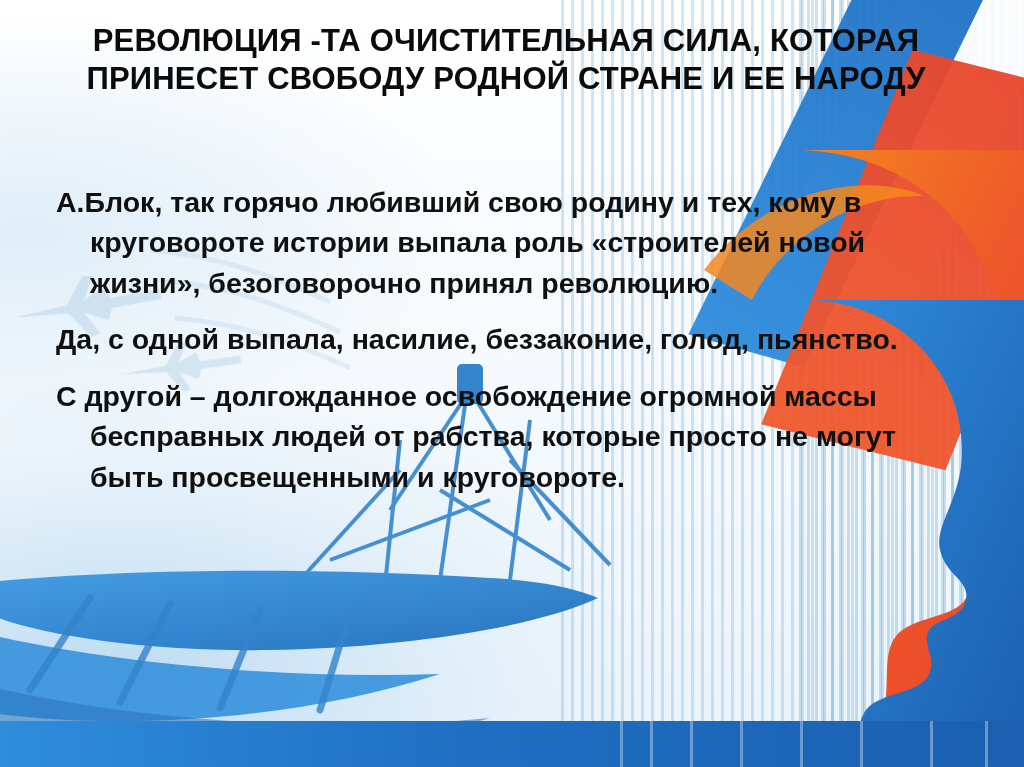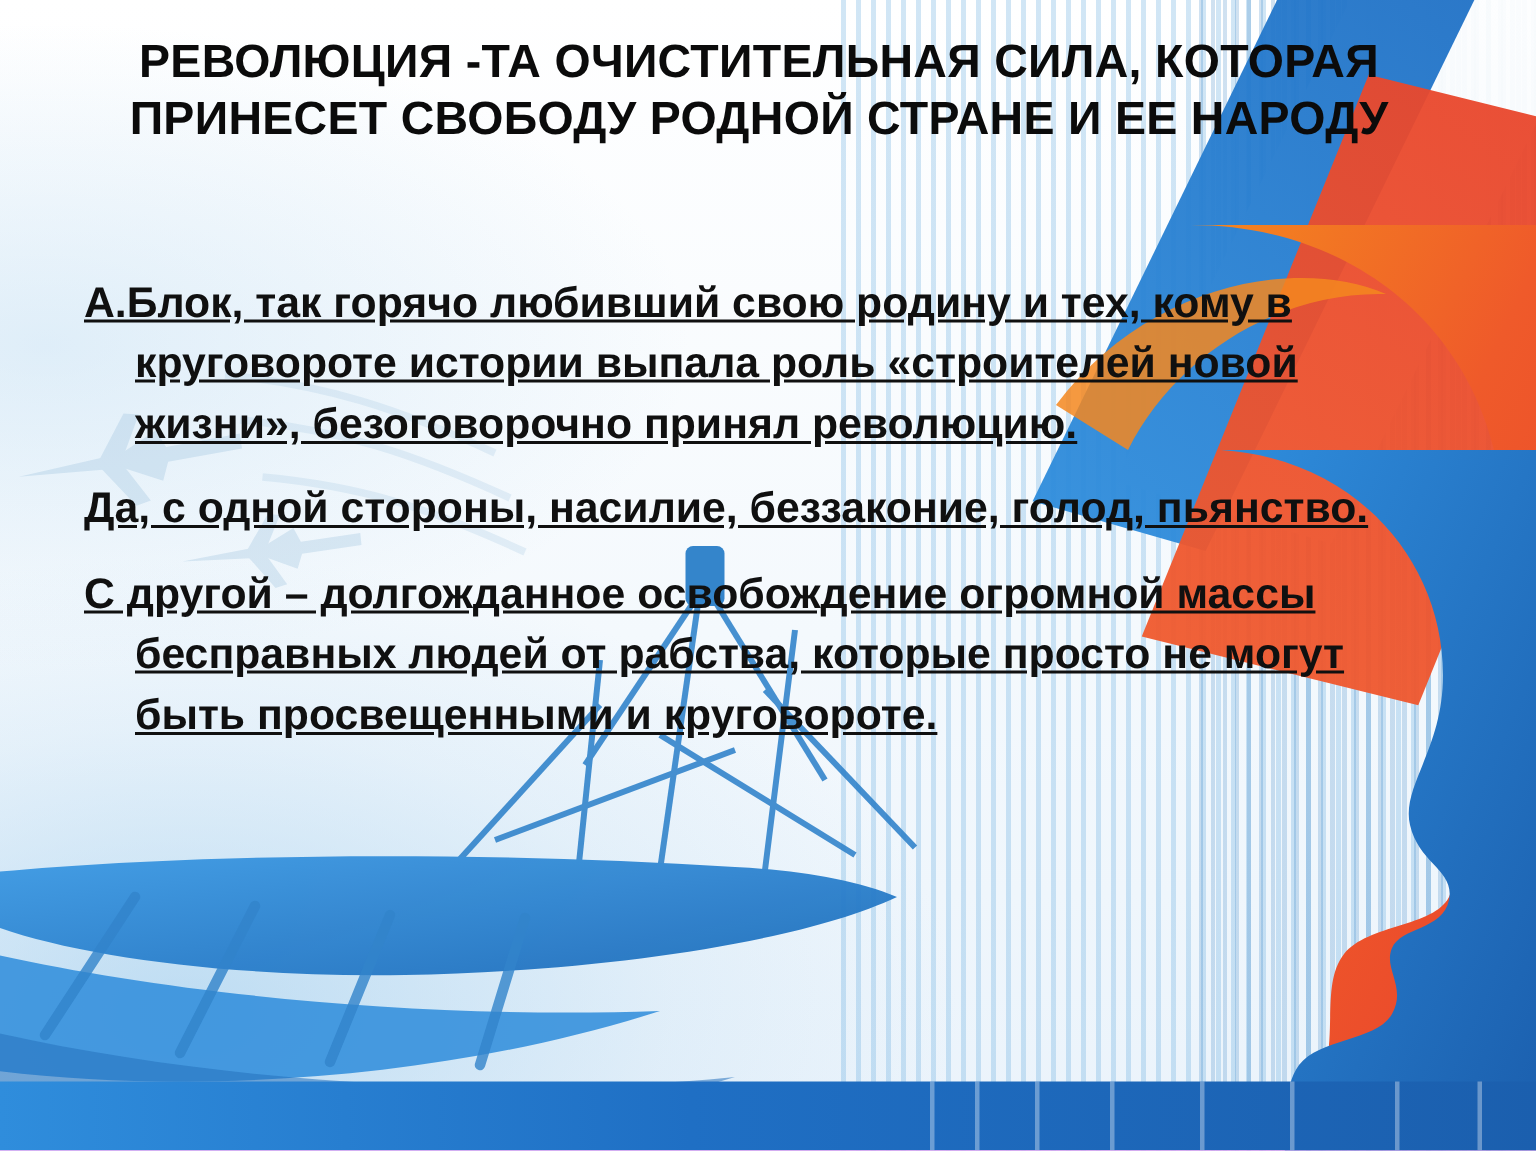--- a/index.html
+++ b/index.html
@@ -5,21 +5,21 @@
   html, body {
     margin: 0;
     padding: 0;
     background: #ffffff;
   }
   #slide {
     position: relative;
     width: 1024px;
     height: 767px;
     overflow: hidden;
-    background: #d946ef;
+    background: #a3a3a3;
     font-family: "Liberation Sans", sans-serif;
   }
 
   
   .bg {
     position: absolute;
     inset: 0;
     overflow: hidden;
   }
   
@@ -158,21 +158,20 @@
     line-height: 1.42;
     color: #101010;
     font-weight: bold;
     margin: 0 0 16px 0;
     text-indent: 0;
     padding-left: 0;
   }
   .para.hang {
     padding-left: 34px;
     text-indent: -34px;
-    text-decoration: underline;
   }
 </style>
 </head>
 <body>
 
 <div id="slide">
 
   <div class="bg">
     <div class="wash"></div>
 
@@ -296,18 +295,18 @@
       <div class="tick" style="left:930px"></div>
       <div class="tick" style="left:985px"></div>
     </div>
   </div>
 
   <div class="content">
     <div class="title">РЕВОЛЮЦИЯ -ТА ОЧИСТИТЕЛЬНАЯ СИЛА, КОТОРАЯ ПРИНЕСЕТ СВОБОДУ РОДНОЙ СТРАНЕ И ЕЕ НАРОДУ</div>
 
     <div class="body">
       <p class="para hang">А.Блок, так горячо любивший свою родину и тех, кому в круговороте истории выпала роль «строителей новой жизни»,  безоговорочно принял революцию.</p>
-      <p class="para hang">Да, с одной стороны, насилие, беззаконие, голод, пьянство.</p>
+      <p class="para hang">Да, с одной выпала, насилие, беззаконие, голод, пьянство.</p>
       <p class="para hang">С другой – долгожданное освобождение огромной массы бесправных людей от рабства, которые просто не могут быть просвещенными и круговороте.</p>
     </div>
   </div>
 
 </div>
 
 </body></html>

